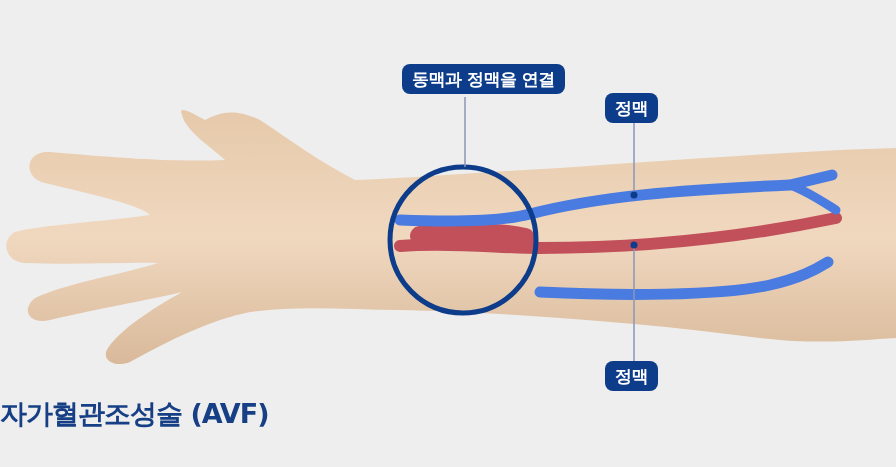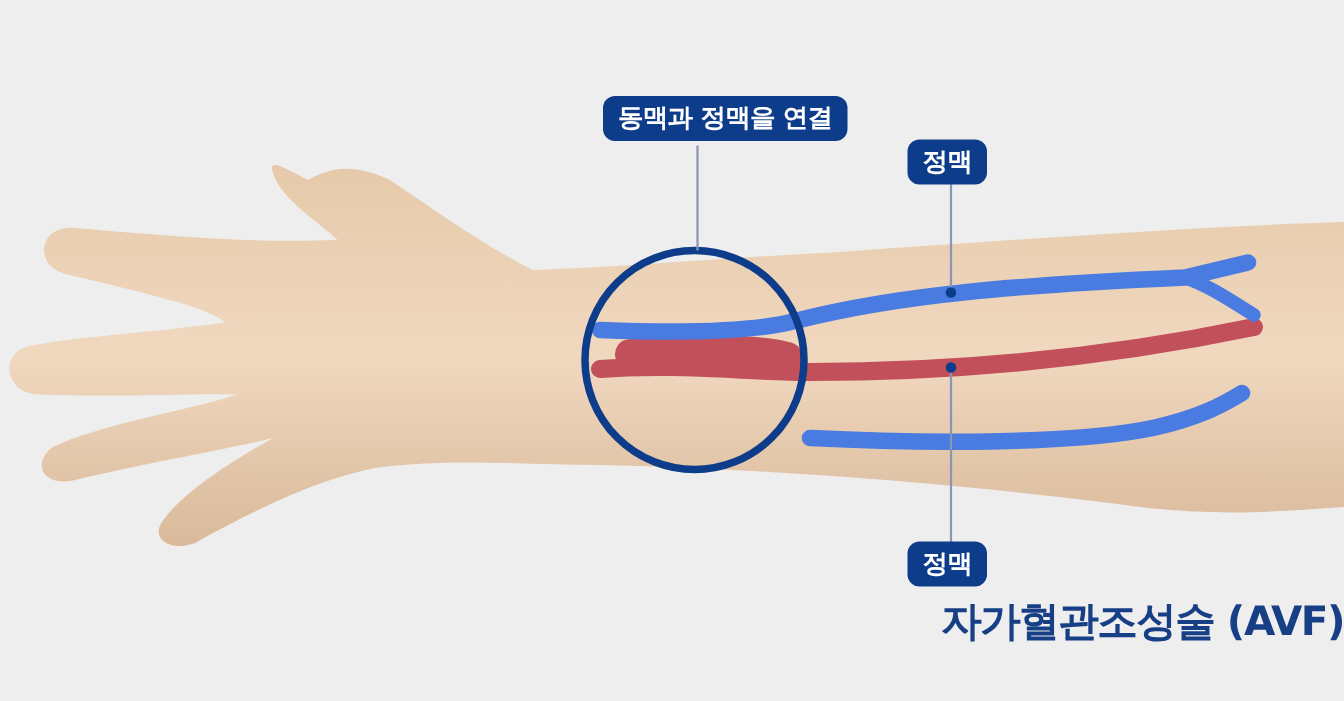--- a/index.html
+++ b/index.html
@@ -1,21 +1,21 @@
 <!DOCTYPE html>
 <html><head>
 <meta charset="utf-8">
 <style>
   html, body { margin:0; padding:0; }
   body { width:896px; height:467px; background:#eeeeee; position:relative; overflow:hidden;
          font-family:"DejaVu Sans", "Liberation Sans", sans-serif; }
   #art { position:absolute; left:0; top:0; }
   .label { position:absolute; background:#0d3c8a; color:#fff; font-weight:bold;
            border-radius:8px; font-size:17px; line-height:30px; padding:0 10px; white-space:nowrap; letter-spacing:-0.5px; }
-  .caption { position:absolute; left:0; width:896px; top:396px; text-align:right;
+  .caption { position:absolute; left:0; width:896px; top:396px; text-align:left;
              color:#163f86; font-weight:bold; font-size:27px; letter-spacing:-1px; }
 </style>
 </head>
 <body>
 
 <svg id="art" width="896" height="467" viewBox="0 0 896 467">
   <defs>
     <linearGradient id="skinG" x1="0" y1="0" x2="0" y2="1">
       <stop offset="0" stop-color="#e6c9aa"></stop>
       <stop offset="0.5" stop-color="#f0d8bf"></stop>

